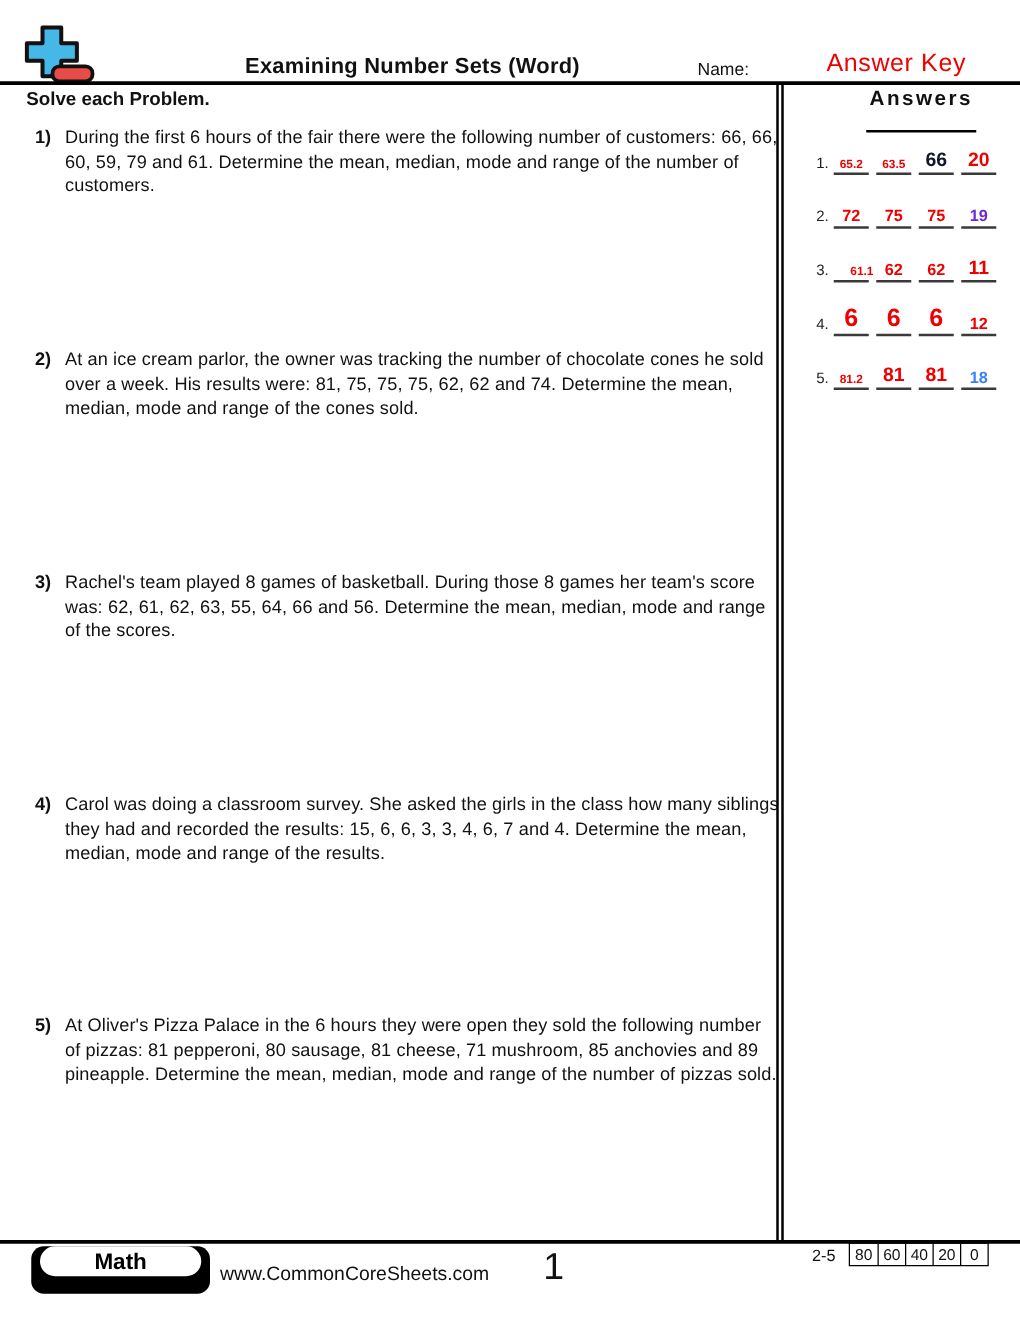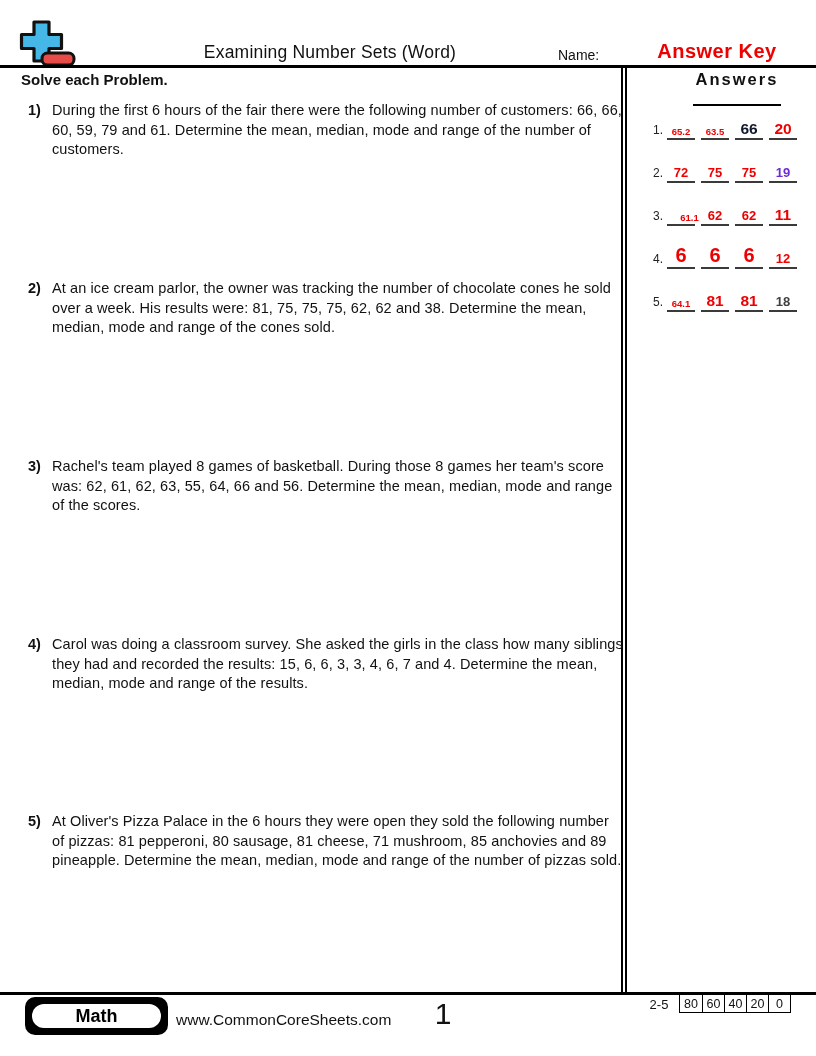--- a/index.html
+++ b/index.html
@@ -6,26 +6,26 @@
   html,body { background:#e8e8e8; }
   .page {
     position:relative; width:816px; height:1056px; margin:0 auto;
     background:#ffffff; overflow:hidden;
     font-family:"Liberation Sans", sans-serif; color:#111;
   }
   
   .logo { position:absolute; left:17px; top:18px; width:60px; height:50px; }
   .worksheet-title {
     position:absolute; left:130px; top:42px; width:400px;
-    text-align:center; font-size:17.5px; font-weight:400; letter-spacing:0.2px;
+    text-align:center; font-size:17.5px; font-weight:700; letter-spacing:0.2px;
   }
   .name-label { position:absolute; left:558px; top:47px; font-size:14px; }
   .answer-key {
     position:absolute; left:622px; top:40px; width:190px; text-align:center;
-    font-size:20px; font-weight:bold; letter-spacing:0.5px;
+    font-size:20px; font-weight:normal; letter-spacing:0.5px;
   }
   .header-line { position:absolute; left:0; top:65px; width:816px; height:3px; background:#000; }
   .instruction { position:absolute; left:21px; top:71px; font-size:15px; font-weight:bold; }
 
   
   .divider {
     position:absolute; left:621px; top:67px; height:926px; width:6px;
     border-left:2px solid #000; border-right:2px solid #000;
   }
 
@@ -54,21 +54,21 @@
   .p-num  { flex:none; width:24px; font-size:14.5px; font-weight:bold; line-height:19.5px; }
   .p-text { font-size:14.5px; line-height:19.5px; width:572px; letter-spacing:0.1px; }
   .problem.p1{ top:101px; } .problem.p2{ top:279px; } .problem.p3{ top:457px; }
   .problem.p4{ top:635px; } .problem.p5{ top:812px; }
 
   
   .footer-line { position:absolute; left:0; top:992px; width:816px; height:2.5px; background:#000; }
   .math-badge {
     position:absolute; left:25px; top:997px; width:143px; height:38px;
     background:#000; border-radius:10px;
-    display:flex; align-items:center; justify-content:center;
+    display:flex; align-items:flex-start; justify-content:center;
   }
   .math-pill {
     background:#fff; border-radius:14px; width:129px; height:24px;
     display:flex; align-items:center; justify-content:center;
     font-size:18px; font-weight:bold; color:#000;
   }
   .website { position:absolute; left:176px; top:1011px; font-size:15.5px; }
   .page-num { position:absolute; left:398px; top:997px; width:90px; text-align:center; font-size:30px; }
   .range-label { position:absolute; left:642px; top:997px; width:34px; text-align:center; font-size:13px; }
   .score-table {
@@ -163,40 +163,40 @@
         <span class="val xl" style="color:#ee0000;">6</span>
       </span>
     <span class="blank b4">
         <span class="val m" style="color:#ee0000;">12</span>
       </span>
   </div>
 
   <div class="answer-row" style="top:286px;">
     <span class="row-num">5.</span>
     <span class="blank b1">
-        <span class="val s" style="color:#ee0000;">64.1</span>
+        <span class="val s" style="color:#ee0000;">81.2</span>
       </span>
     <span class="blank b2">
         <span class="val l" style="color:#ee0000;">81</span>
       </span>
     <span class="blank b3">
         <span class="val l" style="color:#ee0000;">81</span>
       </span>
     <span class="blank b4">
-        <span class="val m" style="color:#404040;">18</span>
+        <span class="val m" style="color:#3b82f6;">18</span>
       </span>
   </div>
 
   <div class="problem p1">
     <div class="p-num">1)</div>
     <div class="p-text">During the first 6 hours of the fair there were the following number of customers: 66, 66, 60, 59, 79 and 61. Determine the mean, median, mode and range of the number of customers.</div>
   </div>
   <div class="problem p2">
     <div class="p-num">2)</div>
-    <div class="p-text">At an ice cream parlor, the owner was tracking the number of chocolate cones he sold over a week. His results were: 81, 75, 75, 75, 62, 62 and 38. Determine the mean, median, mode and range of the cones sold.</div>
+    <div class="p-text">At an ice cream parlor, the owner was tracking the number of chocolate cones he sold over a week. His results were: 81, 75, 75, 75, 62, 62 and 74. Determine the mean, median, mode and range of the cones sold.</div>
   </div>
   <div class="problem p3">
     <div class="p-num">3)</div>
     <div class="p-text">Rachel's team played 8 games of basketball. During those 8 games her team's score was: 62, 61, 62, 63, 55, 64, 66 and 56. Determine the mean, median, mode and range of the scores.</div>
   </div>
   <div class="problem p4">
     <div class="p-num">4)</div>
     <div class="p-text">Carol was doing a classroom survey. She asked the girls in the class how many siblings they had and recorded the results: 15, 6, 6, 3, 3, 4, 6, 7 and 4. Determine the mean, median, mode and range of the results.</div>
   </div>
   <div class="problem p5">

